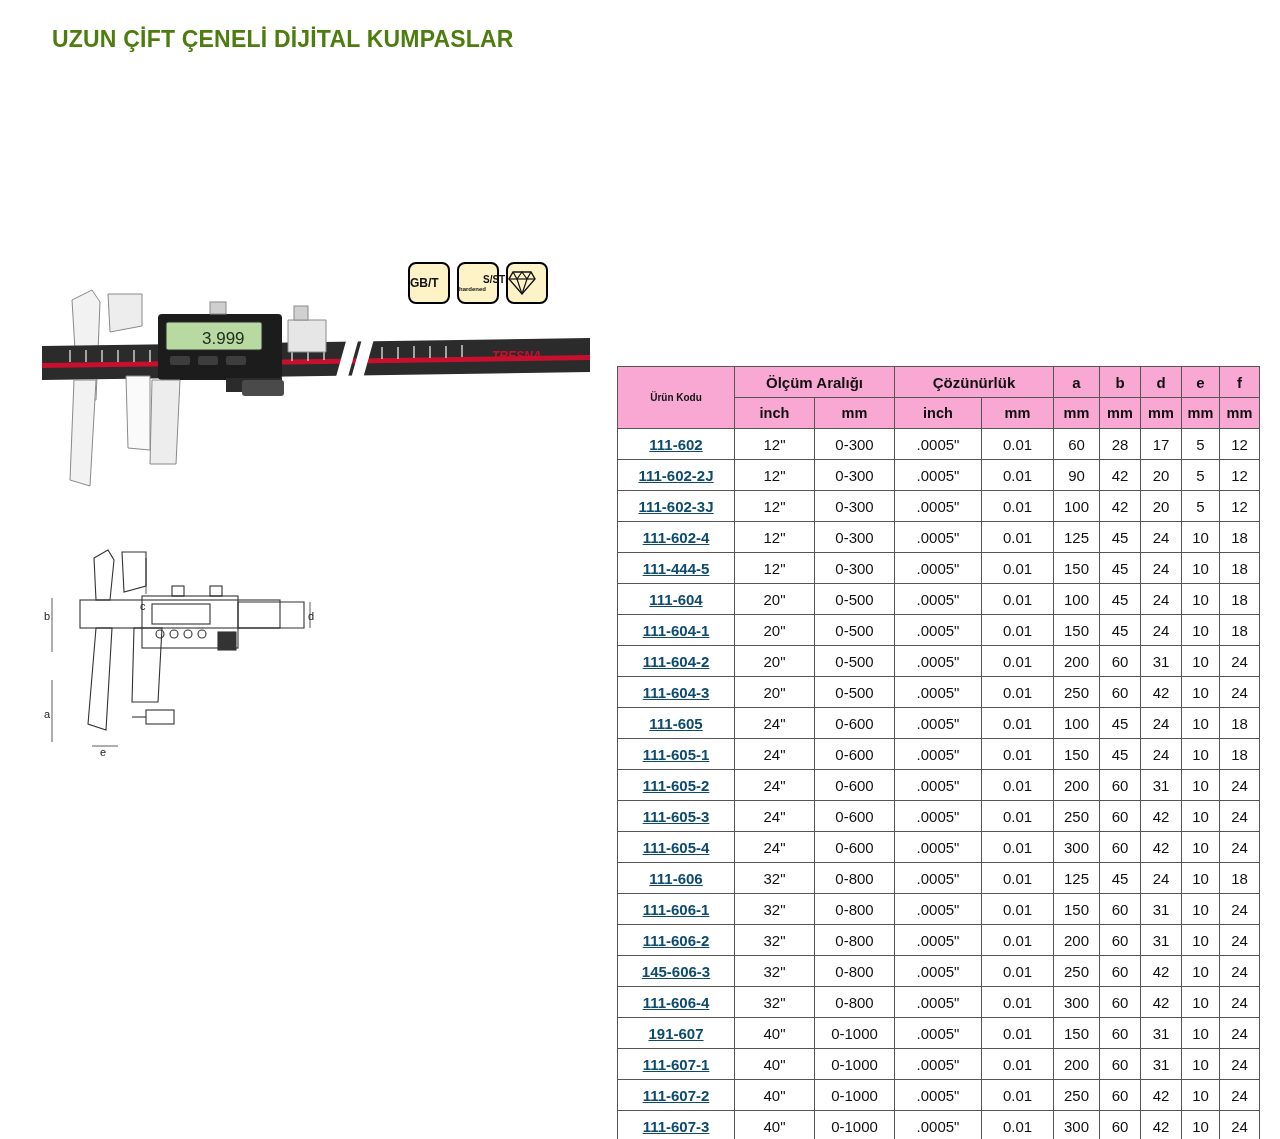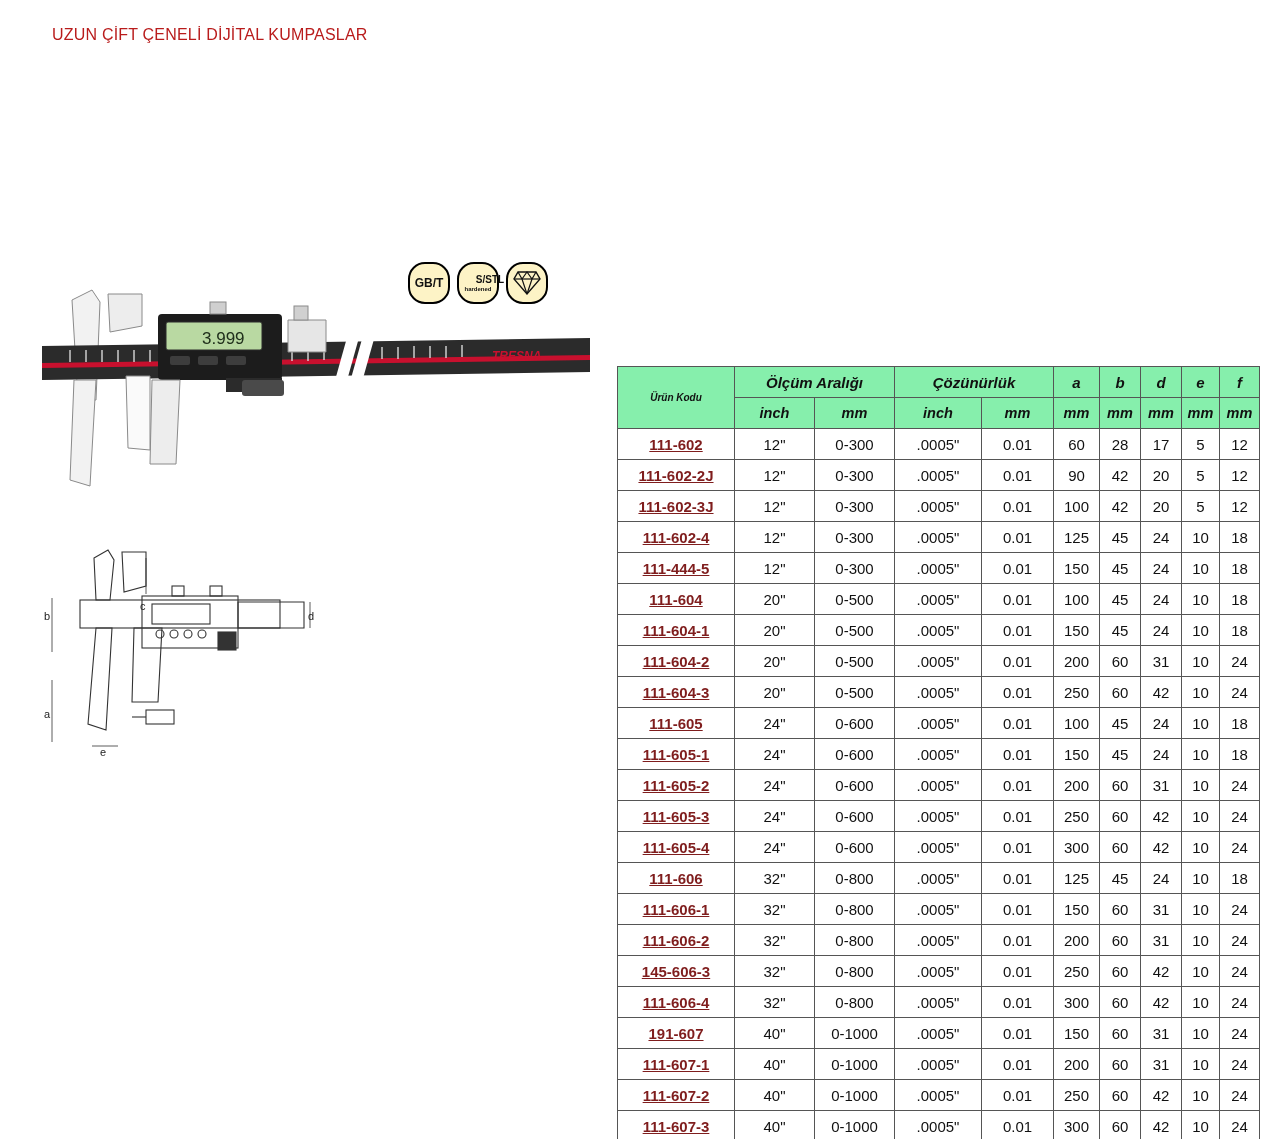--- a/index.html
+++ b/index.html
@@ -18,23 +18,23 @@
     position: relative;
     width: 1280px;
     height: 1139px;
   }
 
   
   .page-title {
     position: absolute;
     left: 52px;
     top: 26px;
-    font-size: 16px;
-    font-weight: normal;
-    color: #b91c1c;
+    font-size: 23px;
+    font-weight: bold;
+    color: #4d7c0f;
     letter-spacing: 0.2px;
     white-space: nowrap;
   }
 
   
   .features {
     position: absolute;
     left: 66px;
     top: 121px;
     font-size: 14.5px;
@@ -49,24 +49,24 @@
     position: absolute;
     left: 408px;
     top: 262px;
     display: flex;
     gap: 7px;
   }
   .badge {
     width: 42px;
     height: 42px;
     border: 2px solid #000;
-    border-radius: 17px;
+    border-radius: 8px;
     background: #fdf3c6;
     display: flex;
-    align-items: center;
+    align-items: flex-start;
     justify-content: center;
     flex-direction: column;
     box-sizing: border-box;
   }
   .badge .b1 {
     font-size: 12px;
     font-weight: bold;
     color: #111;
     line-height: 12px;
   }
@@ -108,37 +108,36 @@
     color: #111;
   }
   table.spec th, table.spec td {
     border: 1px solid #555;
     text-align: center;
     padding: 0;
     height: 30px;
     background: #ffffff;
   }
   table.spec thead th {
-    background: #86efac;
+    background: #f9a8d4;
     font-weight: bold;
-    font-style: italic;
   }
   .col-code    { width: 117px; }
   .col-inch1   { width: 80px; }
   .col-mm1     { width: 80px; }
   .col-inch2   { width: 87px; }
   .col-mm2     { width: 72px; }
   .col-a       { width: 46px; }
   .col-b       { width: 41px; }
   .col-d       { width: 41px; }
   .col-e       { width: 38px; }
   .col-f       { width: 40px; }
 
   td.code {
-    color: #7f1d1d;
+    color: #0c4a6e;
     font-weight: bold;
     text-decoration: underline;
     background: #eeeeee;
     margin-top: 28px;
   }
   td.range-mm { background: #eeeeee; }
   td.res-inch { background: #ffffff; }
   th.hdr-group { font-size: 15px; }
   th.hdr-unit  { font-size: 14.5px; font-weight: bold; }
   th.hdr-code  { font-size: 10px; font-weight: bold; background:#e8e8e8;}

